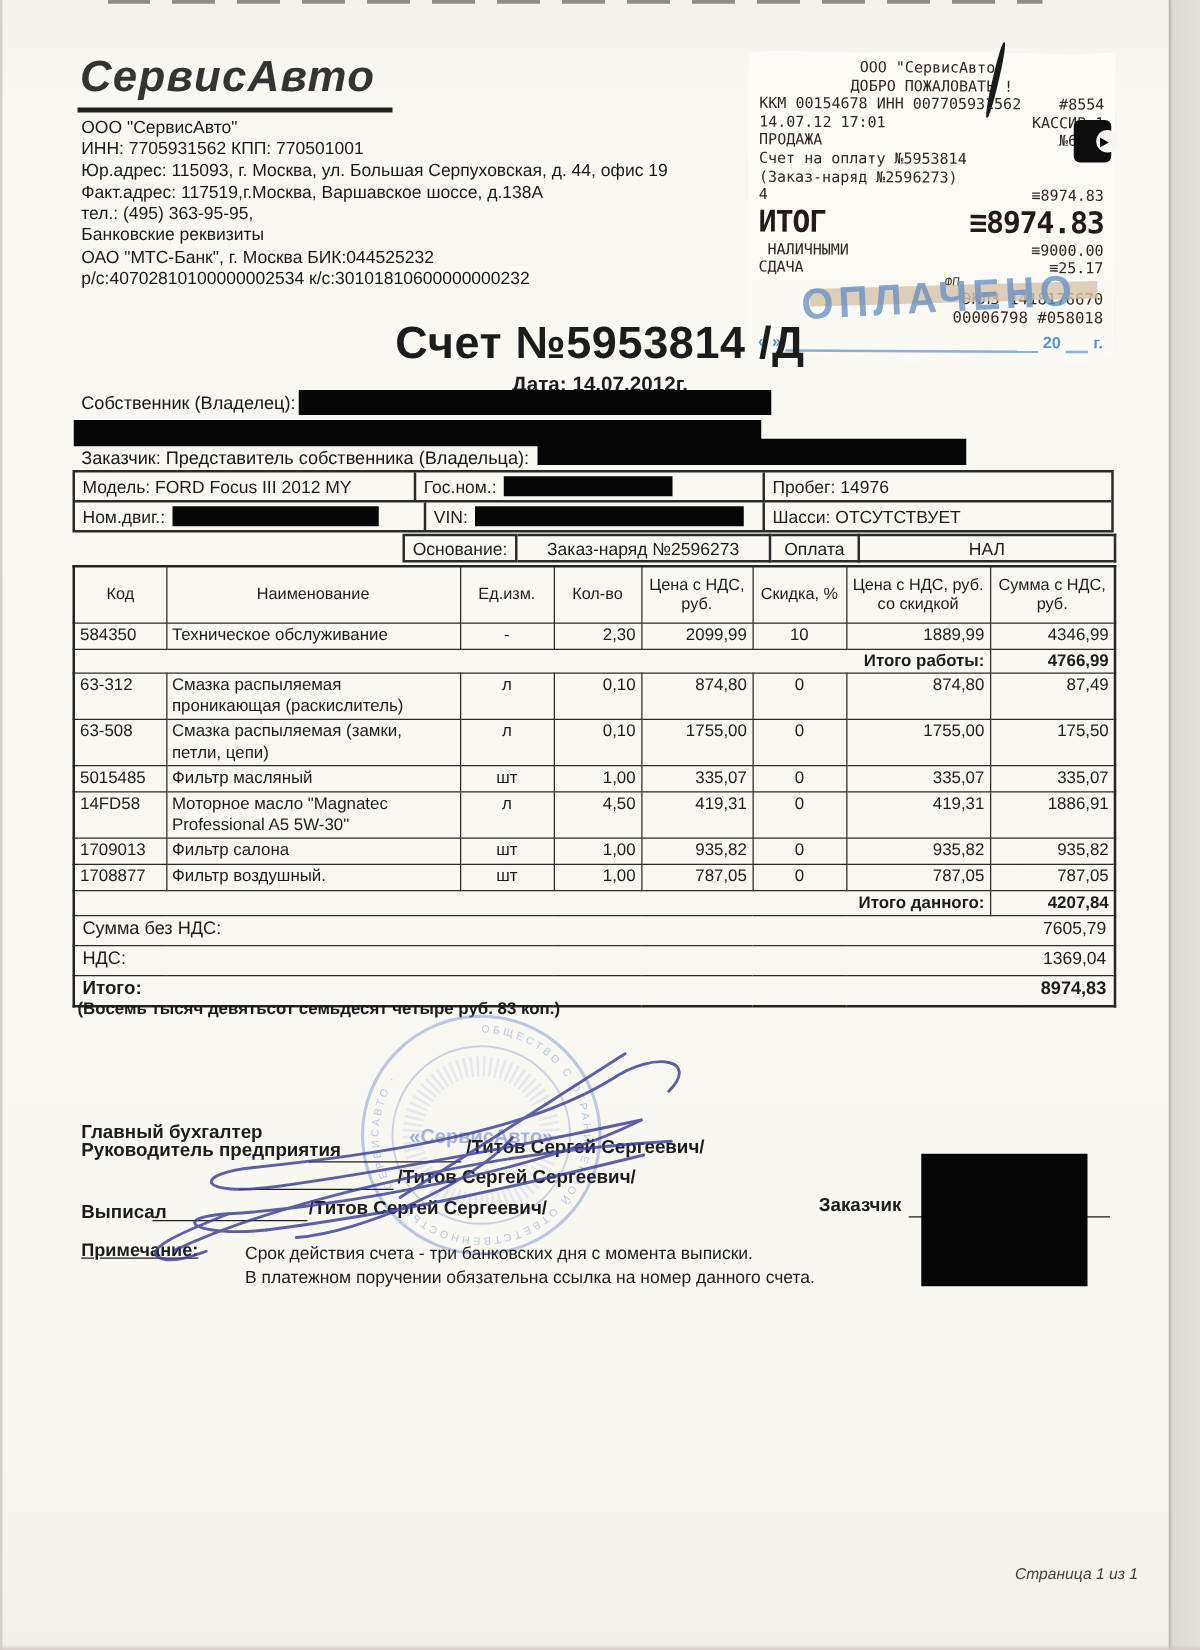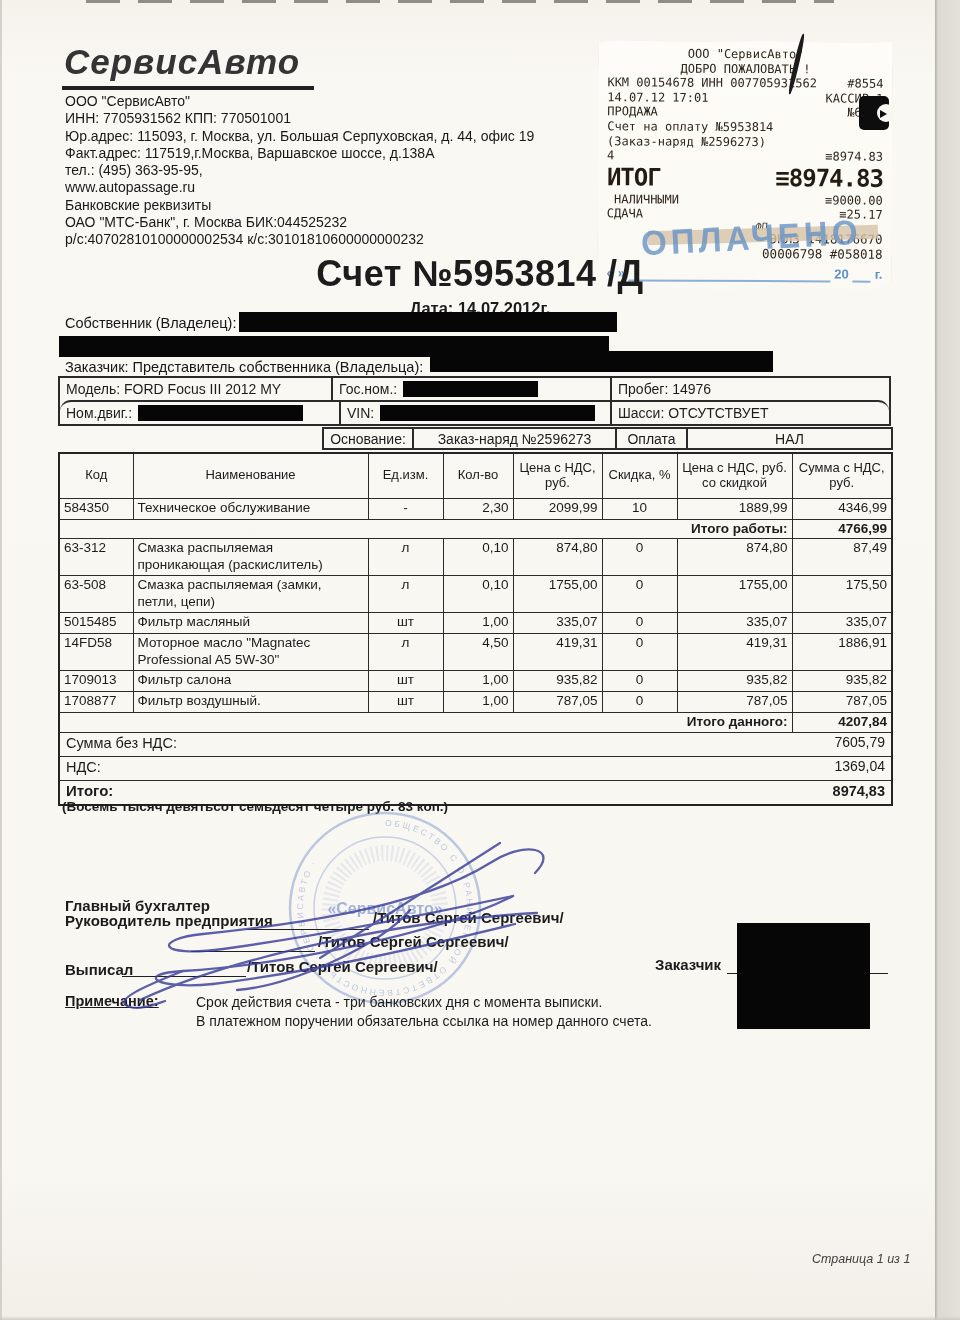--- a/index.html
+++ b/index.html
@@ -48,21 +48,21 @@
   .title{left:280px;top:243px;width:400px;text-align:center;}
   .title .t1{font-size:36px;font-weight:bold;letter-spacing:.5px;margin-top:10px;}
   .title .t2{font-size:16.5px;font-weight:bold;margin-top:4px;}
 
   
   .lbl{font-size:14.5px;color:#161616;}
   .bar{background:#060606;}
 
   
   .vtable{left:58px;top:376px;width:833px;box-sizing:border-box;border:2px solid #2b2b2b;}
-  .vrow{display:flex;border-radius:11px;}
+  .vrow{display:flex;}
   .vrow + .vrow{border-top:2px solid #2b2b2b;}
   .vcell{box-sizing:border-box;height:22px;padding:1px 6px;display:flex;align-items:center;gap:6px;
          font-size:14px;overflow:hidden;}
   .vcell + .vcell{border-left:2px solid #2b2b2b;}
   .vc1{width:271px;} .vc2{width:279px;} .vc3{flex:1;}
   .vbar{height:16px;background:#060606;flex:none;}
 
   .basis{left:322px;top:427px;display:flex;}
   .bcell{box-sizing:border-box;height:23px;border:2px solid #2b2b2b;display:flex;align-items:center;
          justify-content:center;font-size:14px;background:transparent;}
@@ -105,21 +105,20 @@
   <div class="abs left-line"></div>
   <div class="abs bottom-line"></div>
 
   <div class="abs logo">СервисАвто</div>
   <div class="abs company">
     <div>ООО "СервисАвто"</div>
     <div>ИНН: 7705931562 КПП: 770501001</div>
     <div>Юр.адрес: 115093, г. Москва, ул. Большая Серпуховская, д. 44, офис 19</div>
     <div>Факт.адрес: 117519,г.Москва, Варшавское шоссе, д.138А</div>
     <div>тел.: (495) 363-95-95,</div>
-    <div>www.autopassage.ru</div>
     <div>Банковские реквизиты</div>
     <div>ОАО "МТС-Банк", г. Москва БИК:044525232</div>
     <div>р/с:40702810100000002534 к/с:30101810600000000232</div>
   </div>
 
   <div class="abs receipt">
     <div class="rrow center">ООО "СервисАвто"</div>
     <div class="rrow center">ДОБРО ПОЖАЛОВАТЬ !</div>
     <div class="rrow">
       <span>ККМ 00154678 ИНН 007705931562</span>

